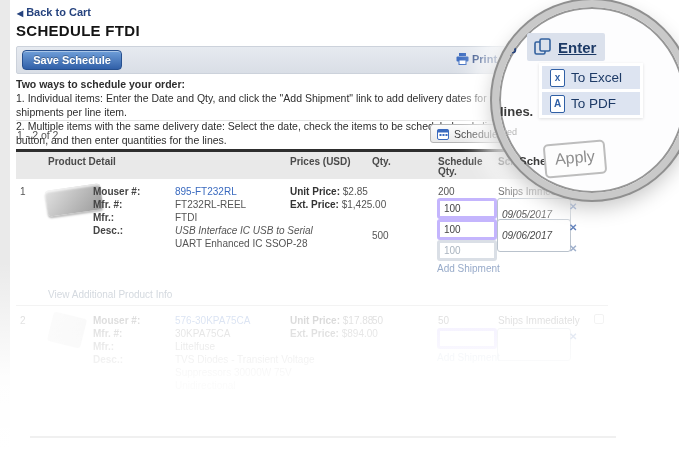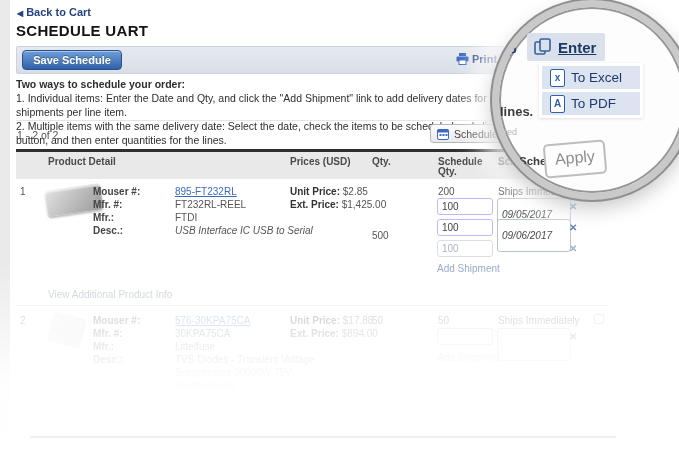--- a/index.html
+++ b/index.html
@@ -27,23 +27,23 @@
   
   .pagination{left:17px;top:129px;font-size:10.5px;color:#555;}
   .sched-sel-btn{left:430px;top:124px;width:122px;height:19px;border:1px solid #b5b5b5;border-radius:3px;
                  background:linear-gradient(#fdfdfd,#e9e9e9);font-size:10.5px;color:#333;cursor:pointer;
                  display:flex;align-items:center;gap:5px;padding-left:6px;box-sizing:border-box;}
   
   .thead{left:16px;top:149px;width:592px;height:27px;background:#e9e9e9;border-top:3px solid #2e2e2e;}
   .th{position:absolute;font-size:10px;font-weight:bold;color:#4a4a4a;top:5px;line-height:10px;}
   .cell{position:absolute;font-size:10px;color:#555;}
   .lbl{font-weight:bold;color:#444;}
-  .blue-link{color:#3a6abf;cursor:pointer;text-decoration:underline;}
+  .blue-link{color:#3a6abf;cursor:pointer;}
   .price b{color:#333;}
-  .qin{position:absolute;width:46px;height:15px;border:1px solid #c4b5fd;border-radius:3px;
+  .qin{position:absolute;width:46px;height:15px;border:3px solid #c4b5fd;border-radius:3px;
        font-size:10px;color:#444;padding:0 4px;font-family:"Liberation Sans",sans-serif;background:#fff;}
   .din{position:absolute;width:64px;height:15px;border:1px solid #b9c2cc;border-radius:3px;
        font-size:10px;color:#444;padding:8px 4px;font-family:"Liberation Sans",sans-serif;background:#fff;font-style:italic;}
   .faded-in{border-color:#dadfe6;color:#aab4bf;}
   .xdel{position:absolute;font-size:10px;font-weight:bold;color:#3f66ad;cursor:pointer;}
   .xdel.fad{color:#9fb0cc;}
   .addship{position:absolute;font-size:10px;color:#93a7c7;cursor:pointer;}
   .chkbox{position:absolute;width:10px;height:10px;border:1px solid #bbb;border-radius:2px;background:#fff;
           -webkit-appearance:none;appearance:none;margin:0;cursor:pointer;}
   .viewinfo{left:48px;top:289px;font-size:10px;color:#c6cdd5;cursor:pointer;}
@@ -85,21 +85,21 @@
 </head>
 <body>
 
 <div id="stage">
 
   <div class="abs left-strip"></div>
 
   <div class="abs back-link">
     <span class="tri">◀</span><span>Back to Cart</span>
   </div>
-  <div class="abs page-title">SCHEDULE UART</div>
+  <div class="abs page-title">SCHEDULE FTDI</div>
 
   <div class="abs toolbar"></div>
   <div class="abs save-btn">Save Schedule</div>
   <div class="abs print-link">
     <svg width="13" height="12" viewBox="0 0 13 12">
       <rect x="3" y="0" width="7" height="3" fill="#3a6abf"></rect>
       <rect x="0.5" y="3.5" width="12" height="5" rx="1" fill="#3a6abf"></rect>
       <rect x="3" y="7" width="7" height="4.5" fill="#fff" stroke="#3a6abf"></rect>
     </svg>
     <span>Print</span>
@@ -140,20 +140,21 @@
 
   <div class="abs cell lbl" style="left:93px;top:186px;">Mouser #:</div>
   <div class="abs cell lbl" style="left:93px;top:199px;">Mfr. #:</div>
   <div class="abs cell lbl" style="left:93px;top:212px;">Mfr.:</div>
   <div class="abs cell lbl" style="left:93px;top:225px;">Desc.:</div>
 
   <div class="abs cell blue-link" style="left:175px;top:186px;">895-FT232RL</div>
   <div class="abs cell" style="left:175px;top:199px;">FT232RL-REEL</div>
   <div class="abs cell" style="left:175px;top:212px;">FTDI</div>
   <div class="abs cell" style="left:175px;top:225px;font-style:italic;">USB Interface IC USB to Serial</div>
+  <div class="abs cell" style="left:175px;top:238px;">UART Enhanced IC SSOP-28</div>
 
   <div class="abs cell price" style="left:290px;top:186px;">
     <b>Unit Price:</b>
     <span>$2.85</span>
   </div>
   <div class="abs cell price" style="left:290px;top:199px;">
     <b>Ext. Price:</b>
     <span>$1,425.00</span>
   </div>
 

